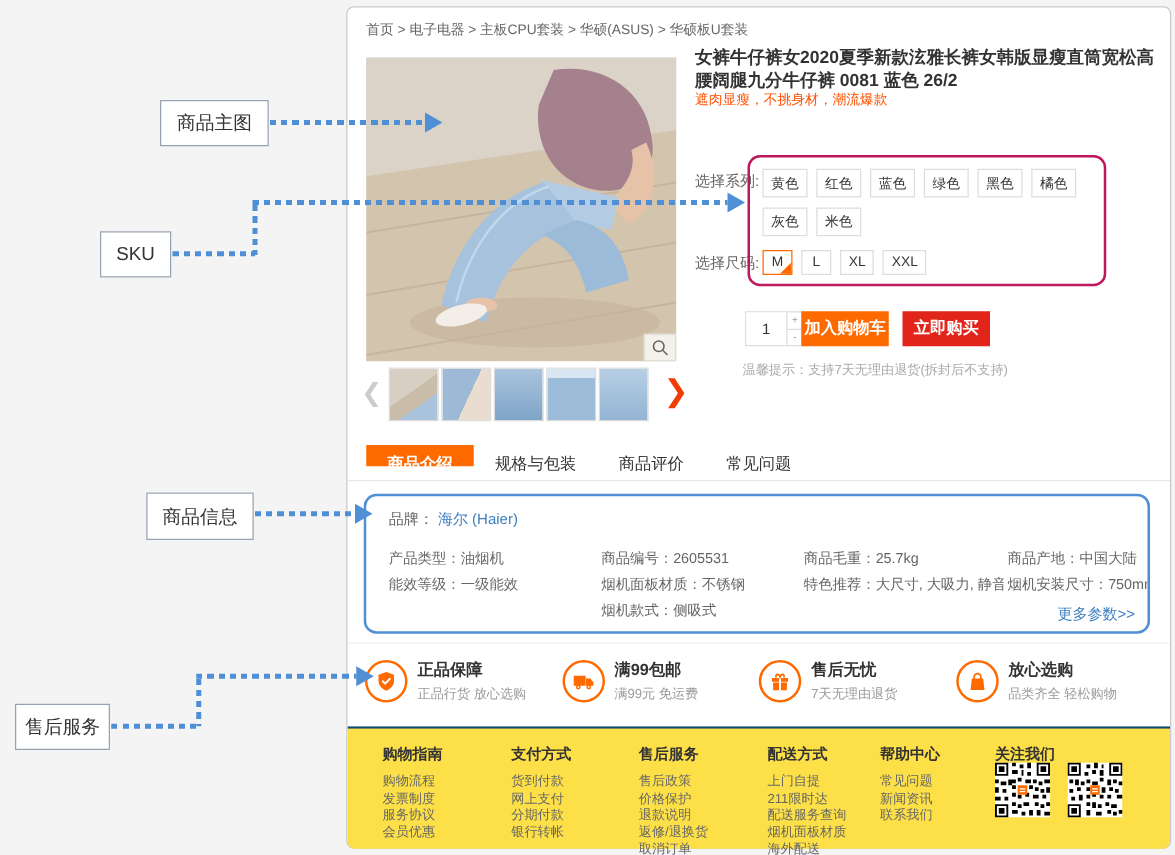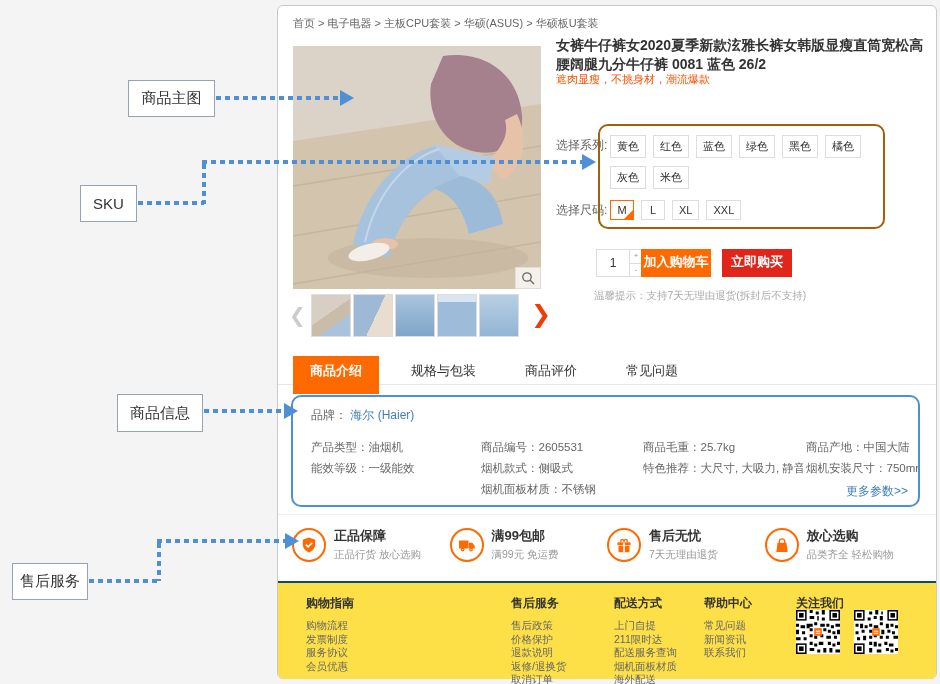--- a/index.html
+++ b/index.html
@@ -36,41 +36,41 @@
   .title{left:278px;top:30px;width:374px;font-size:14px;font-weight:600;color:#333;line-height:19px}
   .tagline{left:278px;top:66px;font-size:11px;color:#ff5000}
   .price-strip{left:274px;top:85px;width:379px;height:30px;background:#f7f7f7;display:flex;align-items:center}
   .price-strip span{position:static}
   .p-label{color:#999;font-size:12px;margin-left:9px}
   .p-val{color:#ff5000;font-size:20px;font-weight:bold;margin:0 16px 0 5px}
   .m-label{color:#999;font-size:12px}
   .m-val{color:#999;font-size:12px;text-decoration:line-through;margin-left:4px}
 
   .sel-label{font-size:12px;color:#666}
-  .sku-box{left:320px;top:118px;width:287px;height:105px;border:2px solid #a16207;border-radius:10px;z-index:3}
+  .sku-box{left:320px;top:118px;width:287px;height:105px;border:2px solid #be185d;border-radius:10px;z-index:3}
   .opt-row{white-space:nowrap}
   .opt-row span{position:static;display:inline-block;border:1px solid #ddd;background:#fff;font-size:11px;color:#333;padding:3px 6px;margin-right:7px;min-width:32px;text-align:center}
   .size-row span{min-width:24px}
   .opt-row .selected{border-color:#ff6a00;position:relative}
   .opt-row .selected::after{content:"";position:absolute;right:0;bottom:0;border-left:9px solid transparent;border-bottom:9px solid #ff6a00}
 
   .qty-wrap{left:318px;top:243px;width:47px;height:28px;border:1px solid #ddd;display:flex;background:#fff}
   .qty-wrap *{position:static}
   .qty-input{width:32px;height:26px;border:none;text-align:center;font-size:12px;color:#333;outline:none}
   .qty-btns{width:13px;border-left:1px solid #ddd;display:flex;flex-direction:column}
   .qty-btns span{flex:1;font-size:8px;line-height:12px;color:#999;text-align:center}
   .qty-btns span:first-child{border-bottom:1px solid #ddd}
   .cart-btn,.buy-btn{top:243px;height:28px;border:none;color:#fff;font-size:13px;font-weight:bold;text-align:center;line-height:28px;font-family:Liberation Mono, monospace}
   .cart-btn{left:363px;width:70px;background:#ff6a00}
   .buy-btn{left:444px;width:70px;background:#e1251b}
   .tip{left:316px;top:283px;font-size:10.5px;color:#aaa}
 
   
   .tabs{left:0;top:350px;width:658px;height:29px;border-bottom:1px solid #e8e8e8;display:flex;padding-left:15px}
-  .tab{position:static;height:38px;line-height:29px;padding:0 17px;font-size:13px;color:#333;margin-right:15px;white-space:nowrap}
+  .tab{position:static;height:17px;line-height:29px;padding:0 17px;font-size:13px;color:#333;white-space:nowrap}
   .tab.active{background:#ff6a00;color:#fff;font-weight:bold}
 
   
   .info-box{left:13px;top:389px;width:629px;height:112px;border:2px solid #4f8fd6;border-radius:10px;z-index:3}
   .brand{left:18px;top:10px;font-size:12px;color:#666}
   .brand a{color:#3f7fbf;text-decoration:none}
   .info-col{top:40px;font-size:11.5px;color:#666;line-height:21px;white-space:nowrap;overflow:hidden}
   .info-col div{position:static}
   .c1{left:18px;width:168px}.c2{left:188px;width:158px}.c3{left:350px;width:160px}.c4{left:513px;width:112px}
   .more-link{right:28px;top:477px;font-size:12px;color:#3f7fbf}
@@ -205,22 +205,22 @@
       <span style="position:static">品牌：</span>
       <a href="#" style="position:static">海尔</a>
       <a href="#" style="position:static">(Haier)</a>
     </div>
     <div class="info-col c1">
       <div><span style="position:static">产品类型：</span><span style="position:static">油烟机</span></div>
       <div><span style="position:static">能效等级：</span><span style="position:static">一级能效</span></div>
     </div>
     <div class="info-col c2">
       <div><span style="position:static">商品编号：</span><span style="position:static">2605531</span></div>
+      <div><span style="position:static">烟机面板材质：</span><span style="position:static">不锈钢</span></div>
       <div><span style="position:static">烟机款式：</span><span style="position:static">侧吸式</span></div>
-      <div><span style="position:static">烟机面板材质：</span><span style="position:static">不锈钢</span></div>
     </div>
     <div class="info-col c3">
       <div><span style="position:static">商品毛重：</span><span style="position:static">25.7kg</span></div>
       <div><span style="position:static">特色推荐：</span><span style="position:static">大尺寸, 大吸力, 静音...</span></div>
     </div>
     <div class="info-col c4">
       <div><span style="position:static">商品产地：</span><span style="position:static">中国大陆</span></div>
       <div><span style="position:static">烟机安装尺寸：</span><span style="position:static">750mm±50mm (烟...</span></div>
     </div>
   </div>
@@ -284,20 +284,27 @@
   </div>
 
   <div class="footer">
     <div class="f-col fc1">
       <div class="f-title">购物指南</div>
       <span class="f-link">购物流程</span>
       <span class="f-link">发票制度</span>
       <span class="f-link">服务协议</span>
       <span class="f-link">会员优惠</span>
     </div>
+    <div class="f-col fc2">
+      <div class="f-title">支付方式</div>
+      <span class="f-link">货到付款</span>
+      <span class="f-link">网上支付</span>
+      <span class="f-link">分期付款</span>
+      <span class="f-link">银行转帐</span>
+    </div>
     <div class="f-col fc3">
       <div class="f-title">售后服务</div>
       <span class="f-link">售后政策</span>
       <span class="f-link">价格保护</span>
       <span class="f-link">退款说明</span>
       <span class="f-link">返修/退换货</span>
       <span class="f-link">取消订单</span>
     </div>
     <div class="f-col fc4">
       <div class="f-title">配送方式</div>

